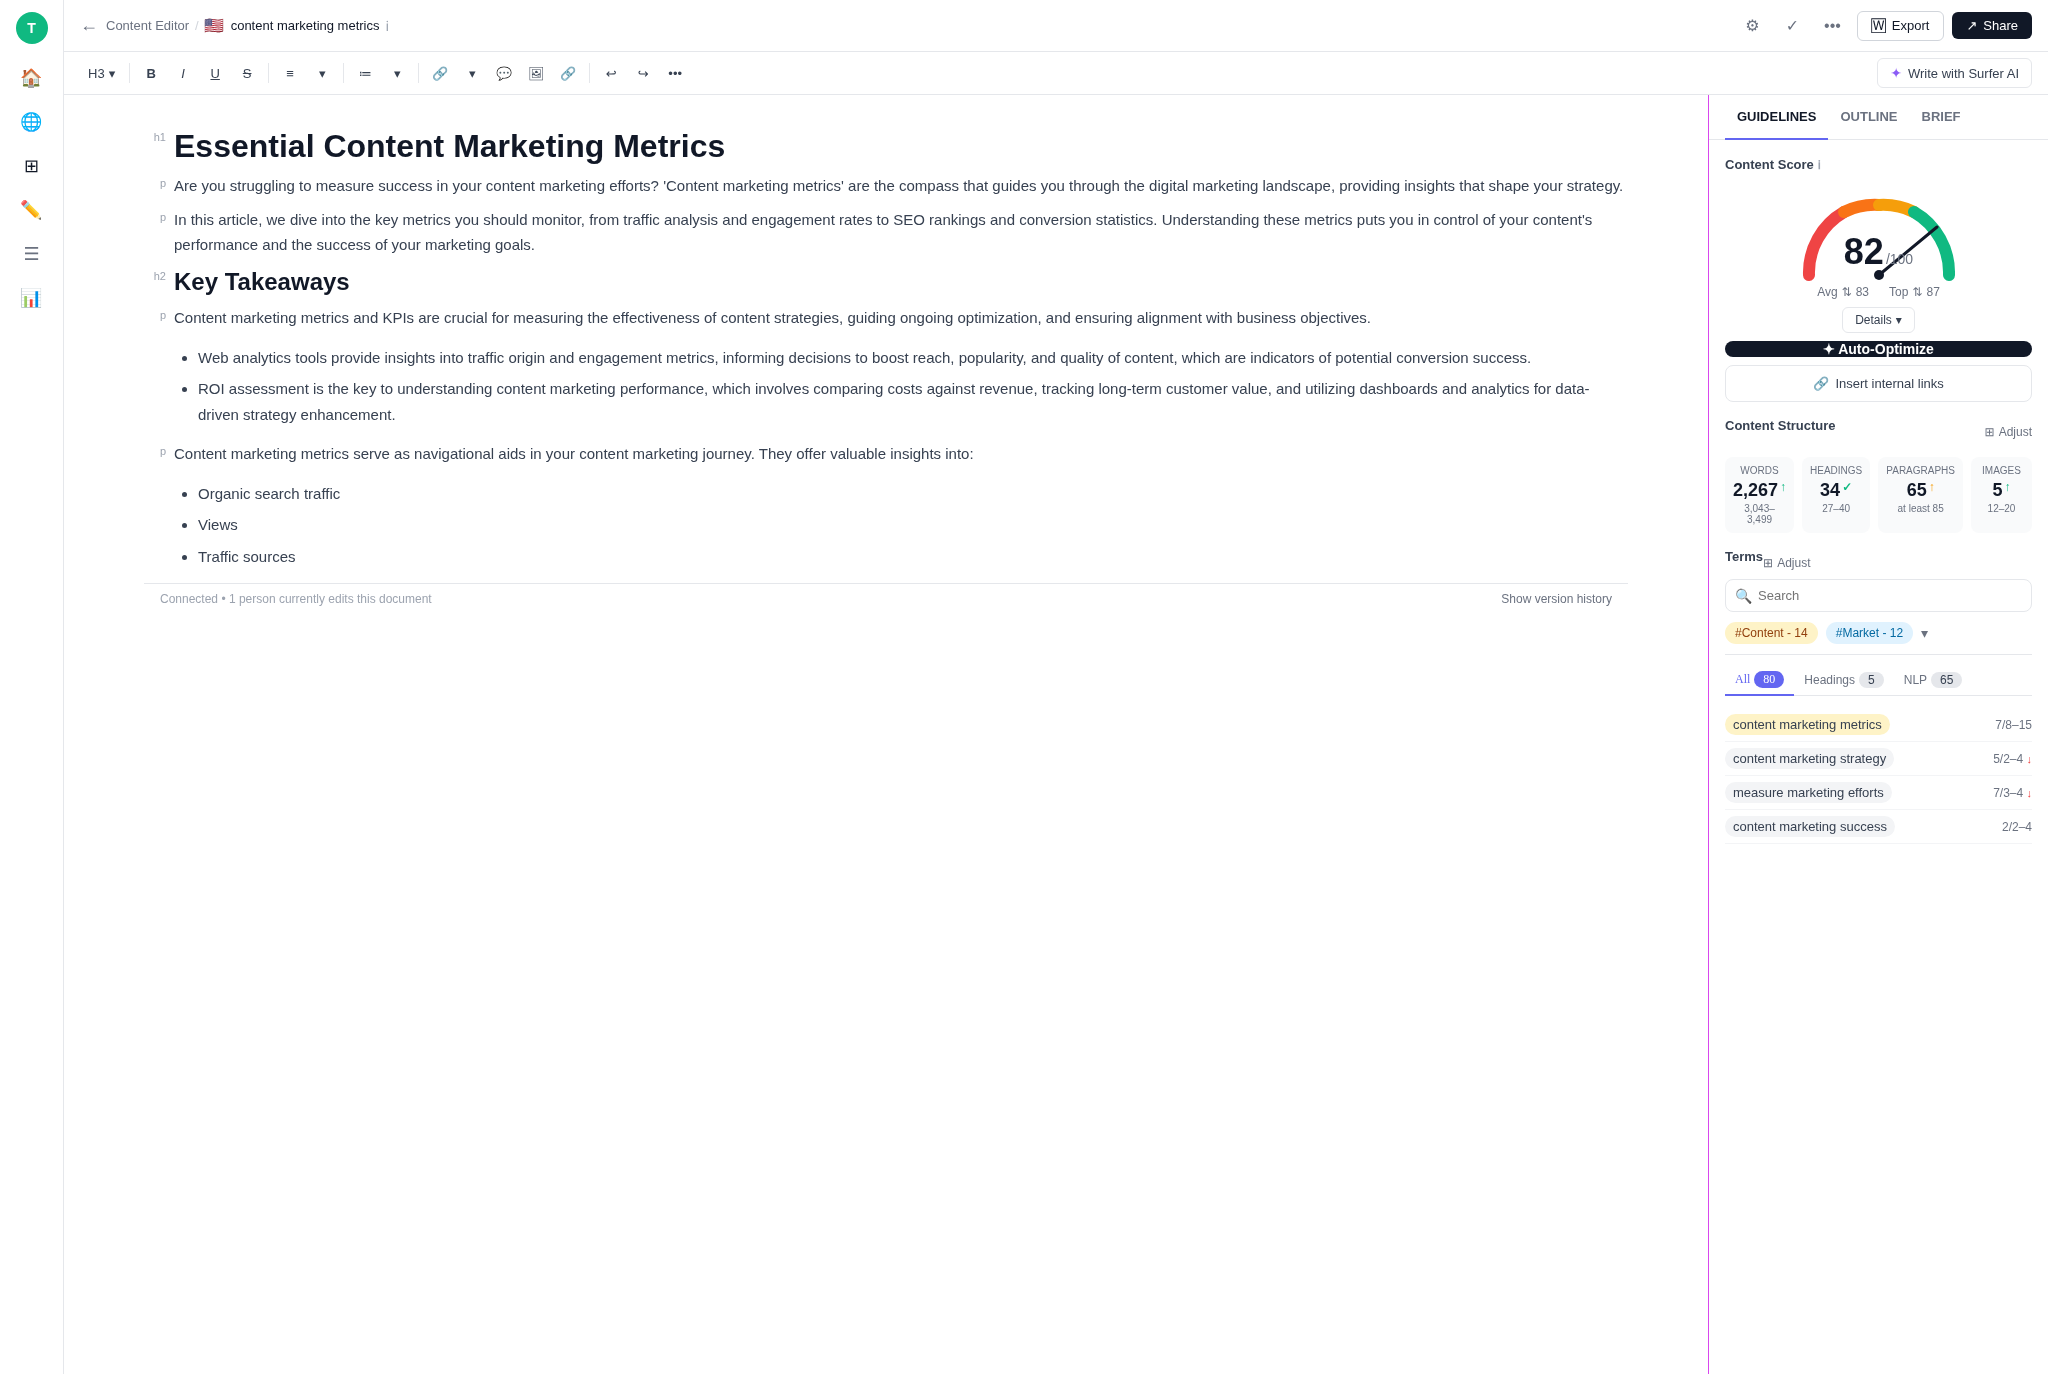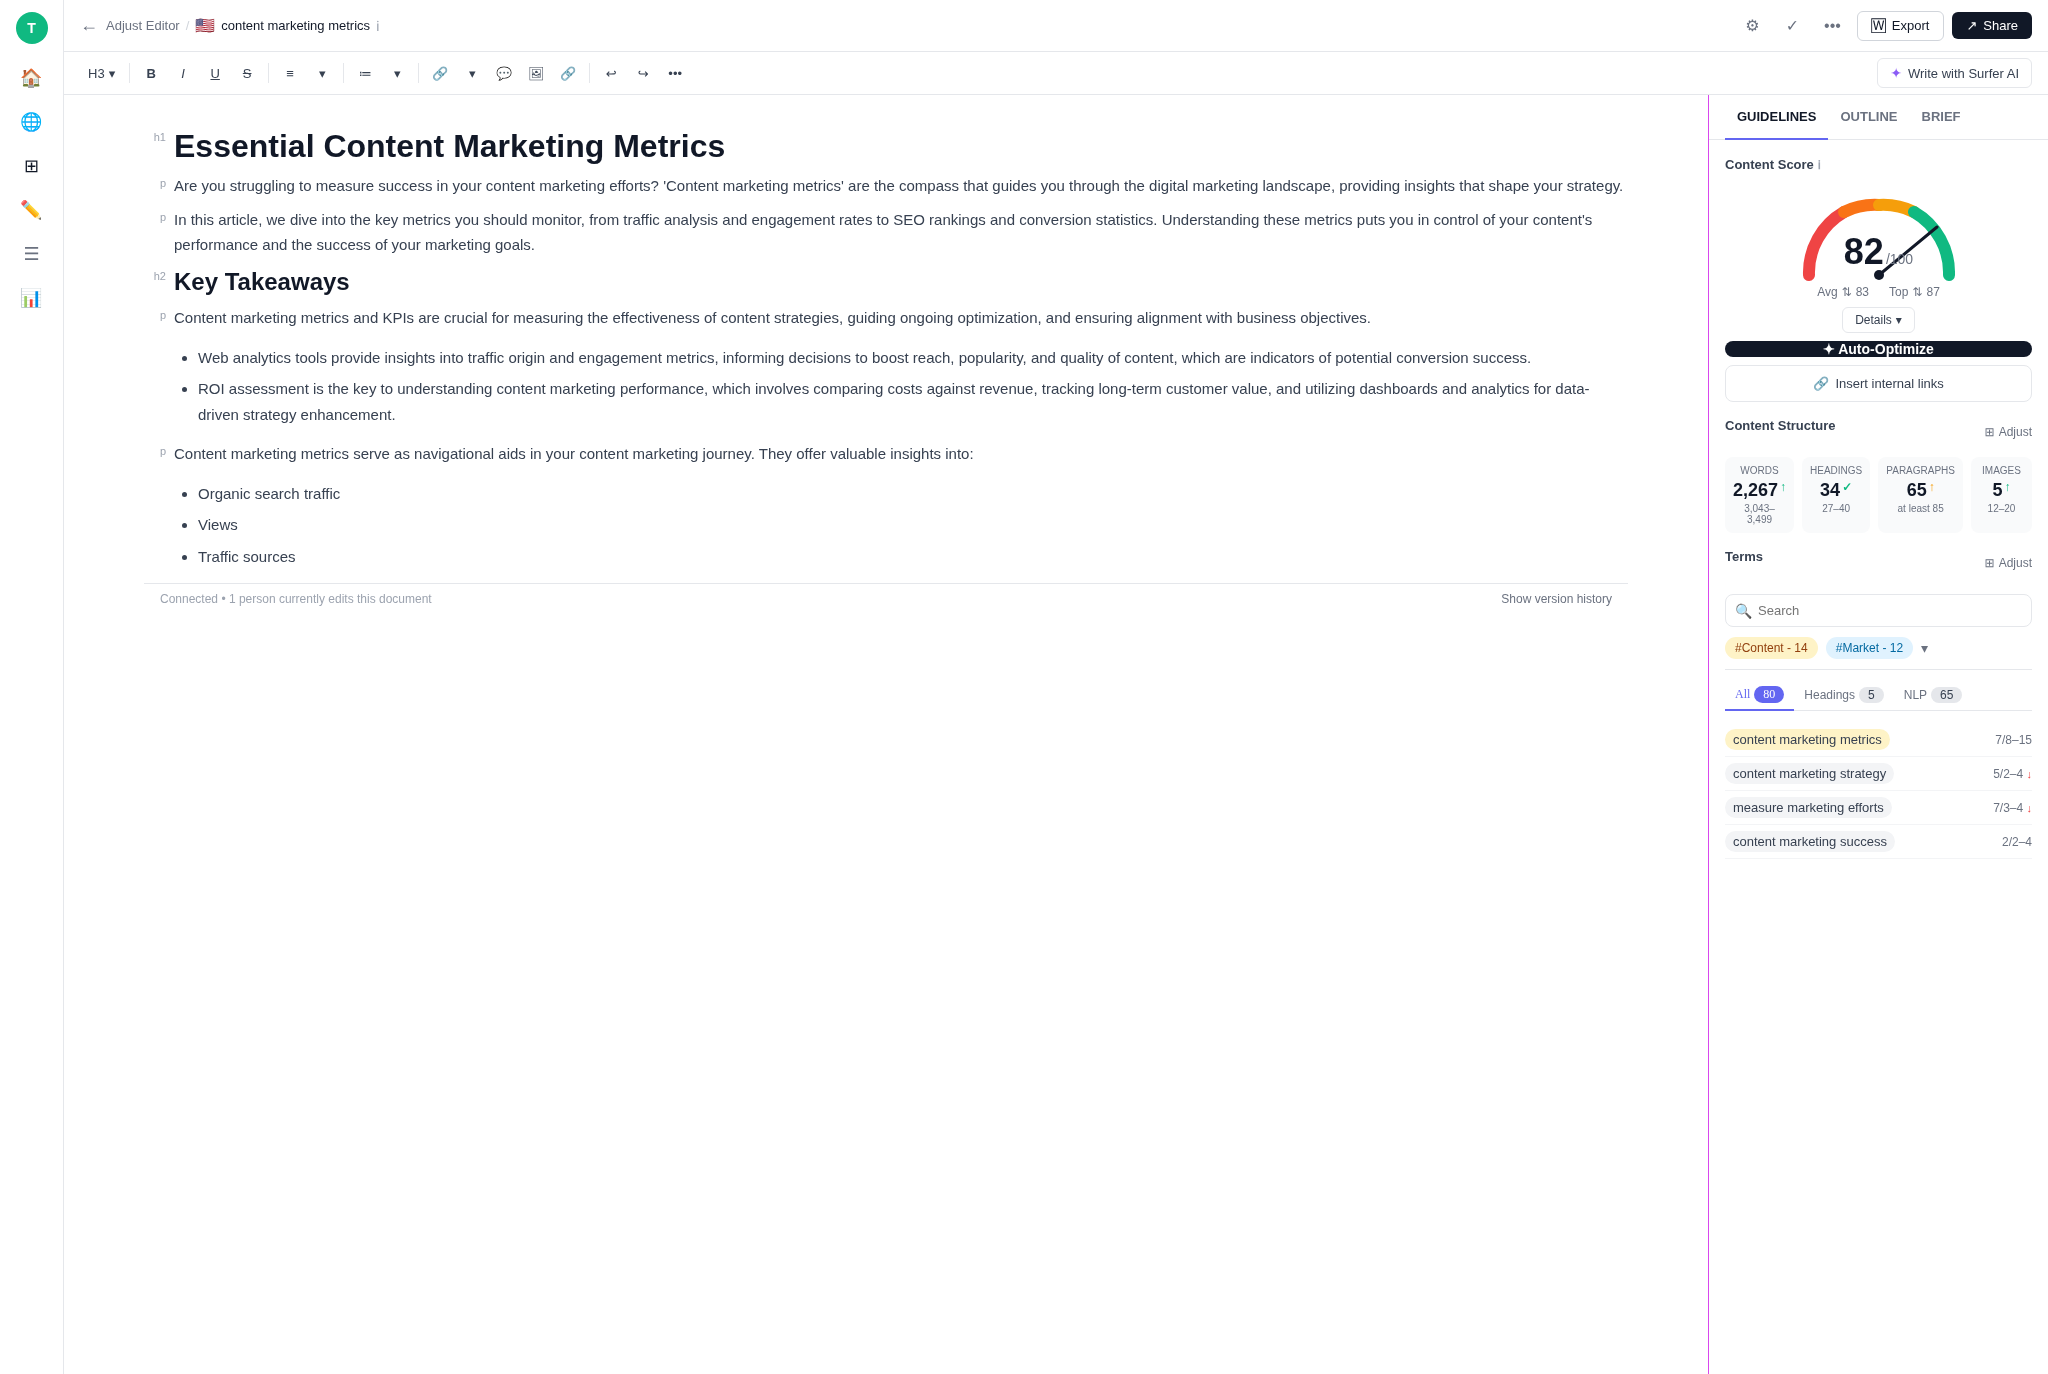--- a/index.html
+++ b/index.html
@@ -273,22 +273,22 @@
     }
     .metric-label { font-size: 10px; color: #6b7280; font-weight: 500; text-transform: uppercase; margin-bottom: 4px; }
     .metric-value { font-size: 18px; font-weight: 700; color: #111827; display: flex; align-items: flex-start; justify-content: center; gap: 2px; }
     .metric-range { font-size: 10px; color: #6b7280; margin-top: 2px; }
     .arrow-up { color: #10b981; font-size: 12px; }
     .check-icon { color: #10b981; font-size: 12px; }
     .arrow-up-orange { color: #f59e0b; font-size: 12px; }
 
     
     .terms-header {
-      display: flex; align-items: center; justify-content: space-between;
-      margin-bottom: 18px;
+      display: flex; align-items: center; justify-content: flex-start;
+      margin-bottom: 3px;
     }
     .search-input-wrap {
       position: relative; margin-bottom: 10px;
     }
     .search-input-wrap .search-icon {
       position: absolute; left: 10px; top: 50%; transform: translateY(-50%);
       color: #9ca3af; font-size: 14px;
     }
     .search-input {
       width: 100%; padding: 8px 12px 8px 32px;
@@ -364,21 +364,21 @@
   <div class="sidebar-icon active">✏️</div>
   <div class="sidebar-icon">☰</div>
   <div class="sidebar-icon">📊</div>
 </div>
 
 <div class="main-area">
 
   <div class="topbar">
     <div class="topbar-back">←</div>
     <div class="topbar-breadcrumb">
-      <span>Adjust Editor</span>
+      <span>Content Editor</span>
       <span class="separator">/</span>
       <span class="flag">🇺🇸</span>
       <span class="page-title">content marketing metrics</span>
       <span class="info-icon">ℹ</span>
     </div>
     <div class="topbar-spacer"></div>
     <div class="topbar-actions">
       <button class="topbar-icon-btn">⚙</button>
       <button class="topbar-icon-btn">✓</button>
       <button class="topbar-icon-btn">•••</button>

